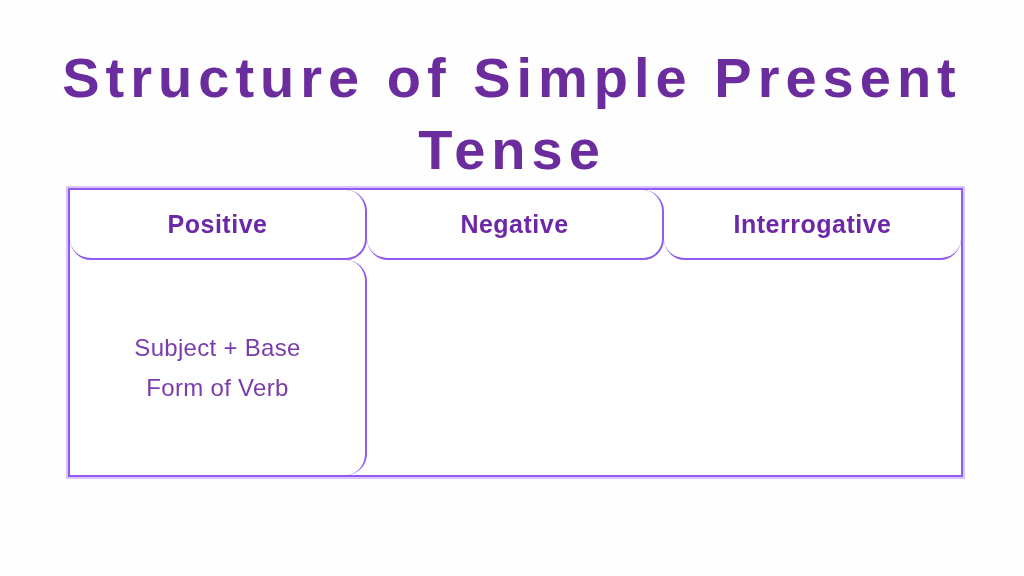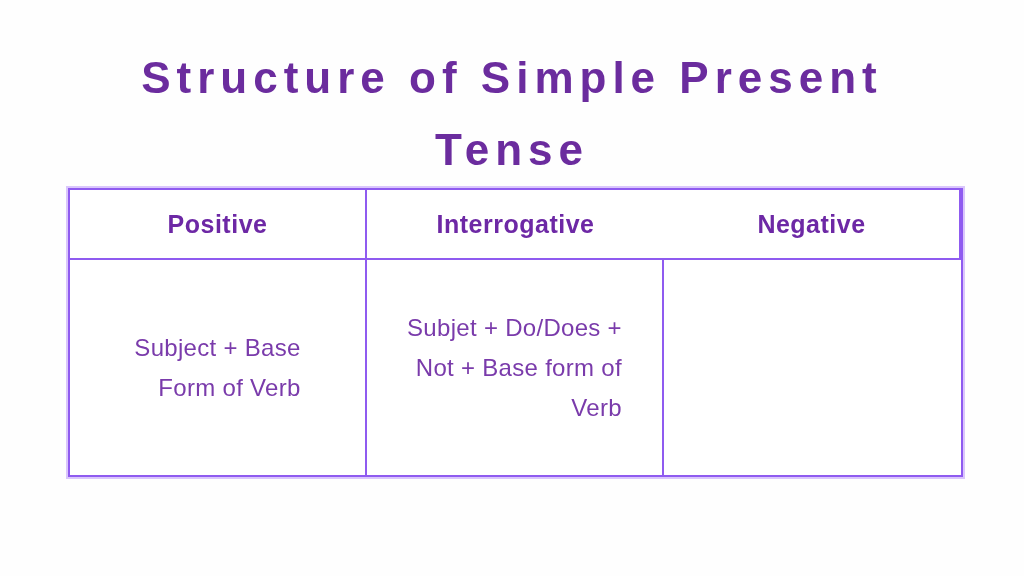--- a/index.html
+++ b/index.html
@@ -29,21 +29,21 @@
   }
 
   .title {
     position: absolute;
     top: 42px;
     left: 0;
     width: 100%;
     text-align: center;
     white-space: pre-line;
     color: var(--title);
-    font-size: 44px;
+    font-size: 56px;
     font-weight: 700;
     letter-spacing: 6px;
     line-height: 72px;
   }
 
   .tense-table {
     position: absolute;
     left: 68px;
     top: 188px;
     width: 895px;
@@ -53,23 +53,24 @@
     grid-template-rows: 70px 1fr;
     background: var(--cell-background);
     border: 2px solid var(--table-border);
     box-shadow: 0 0 0 2px var(--table-border-halo);
   }
 
   .th, .td {
     display: flex;
     align-items: center;
     justify-content: center;
-    text-align: right;
+    text-align: center;
     background: var(--cell-background);
     white-space: pre-line;
+    border-radius: 21px;
   }
 
   .th {
     color: var(--header-text);
     font-size: 25px;
     font-weight: 700;
     letter-spacing: 0.5px;
     border-bottom: 2px solid var(--table-border);
   }
 
@@ -88,24 +89,21 @@
 <body>
 
 <div class="page">
 
   <h1 class="title">Structure of Simple Present
 Tense</h1>
 
   <div class="tense-table">
 
     <div class="th col-sep">Positive</div>
+    <div class="th col-sep">Negative</div>
     <div class="th">Interrogative</div>
-    <div class="th col-sep">Negative</div>
 
     <div class="td col-sep">Subject + Base
 Form of Verb</div>
-    <div class="td col-sep">Subjet + Do/Does +
-Not + Base form of
-Verb</div>
 
   </div>
 
 </div>
 
 </body></html>

